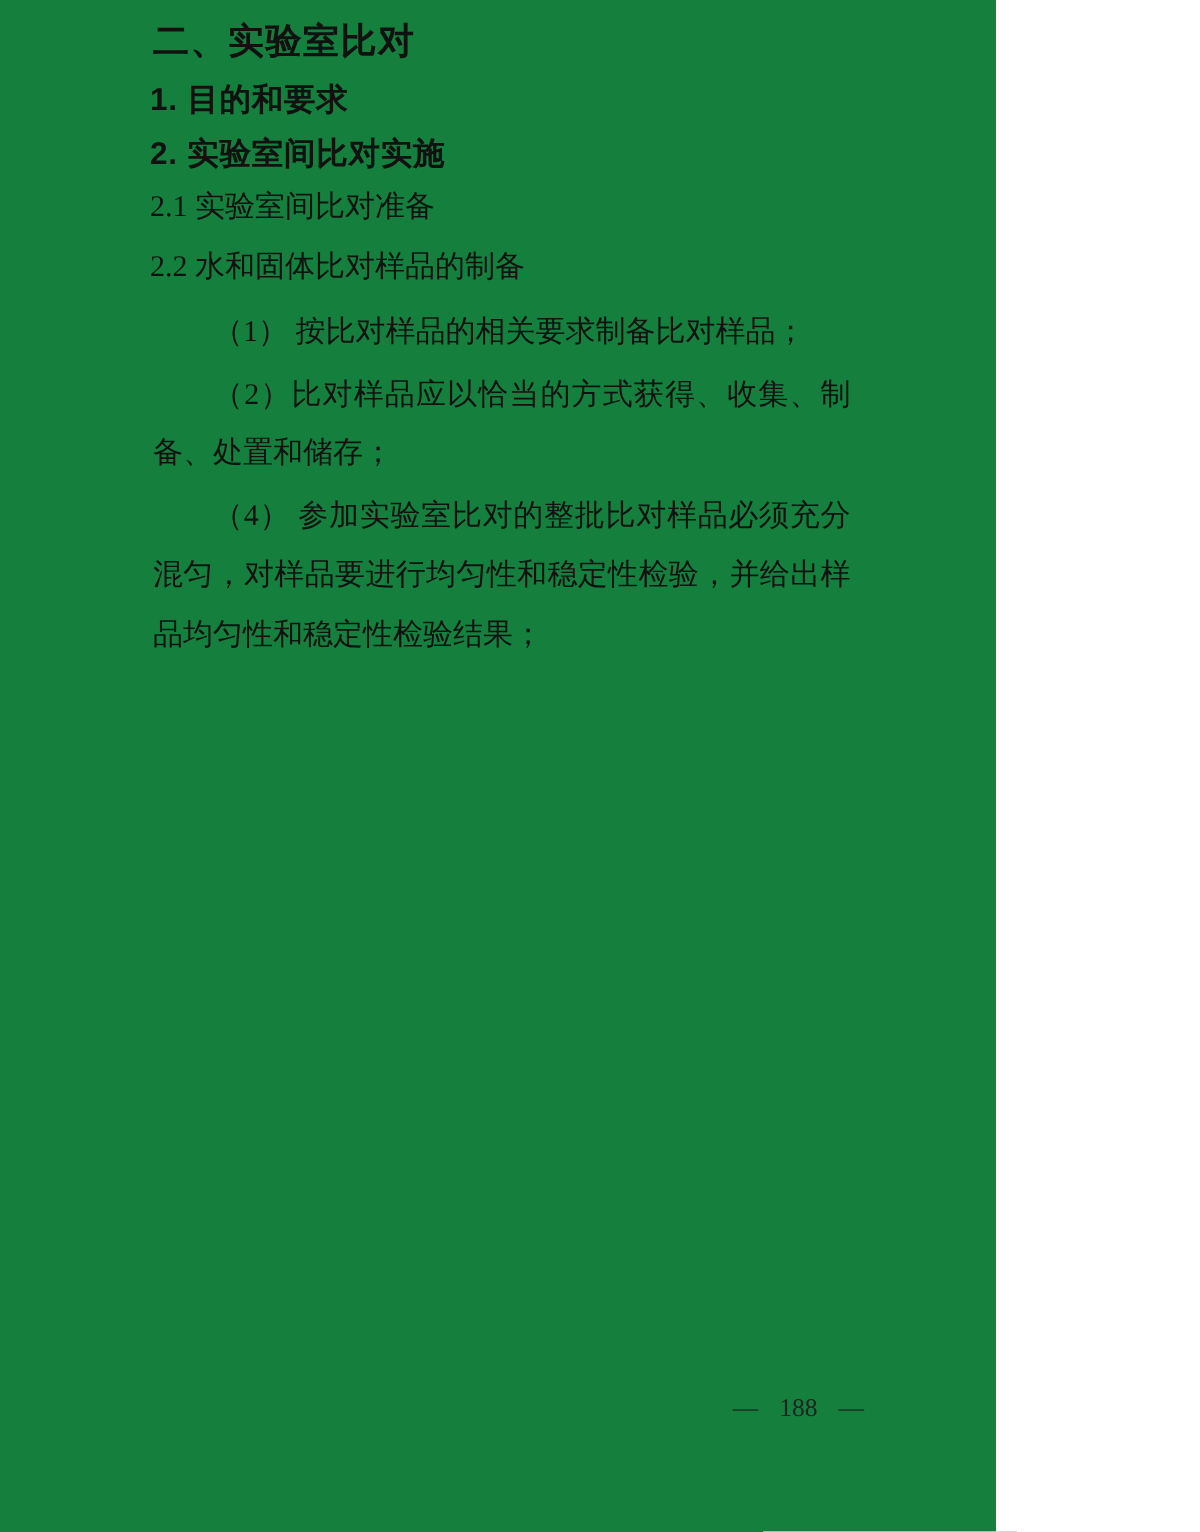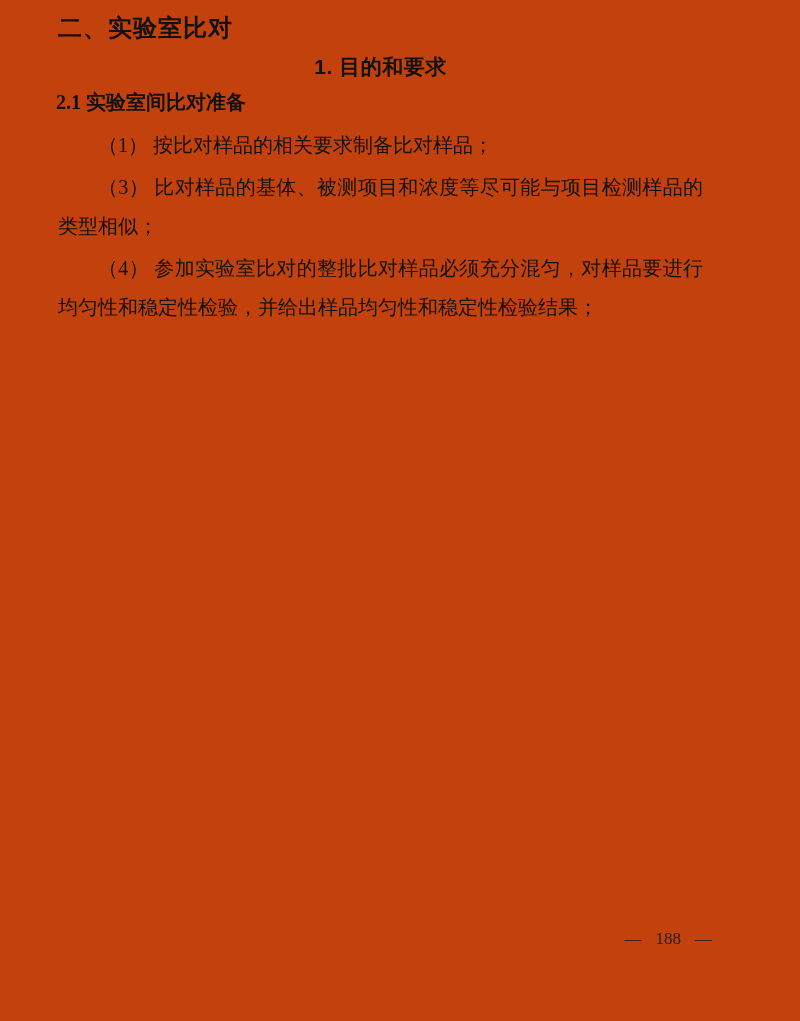--- a/index.html
+++ b/index.html
@@ -2,49 +2,48 @@
 <html><head>
 <meta charset="utf-8">
 <style>
   html, body {
     margin: 0;
     padding: 0;
     background: #ffffff;
   }
   .page {
     position: relative;
-    width: 800px;
+    width: 664px;
     height: 1021px;
     box-sizing: border-box;
-    background: #c2410c;
+    background: #15803d;
     color: #111111;
-    padding: 13px 95px 0 56px;
+    padding: 13px 95px 0 100px;
     font-family: "Liberation Serif", "DejaVu Serif", serif;
     overflow: hidden;
   }
   .doc-title {
     font-family: "Liberation Sans", "DejaVu Sans", sans-serif;
     font-weight: bold;
     font-size: 24px;
     line-height: 30px;
     letter-spacing: 1px;
     margin: 0 0 10px 2px;
   }
   .h2 {
     font-family: "Liberation Sans", "DejaVu Sans", sans-serif;
     font-weight: bold;
     font-size: 21px;
     line-height: 28px;
     letter-spacing: 0.5px;
     margin: 8px 0 5px 0;
-    text-align: center;
   }
   .h3 {
     font-family: "Liberation Serif", "DejaVu Serif", serif;
-    font-weight: bold;
+    font-weight: normal;
     font-size: 20px;
     line-height: 32px;
     margin: 4px 0 8px 0;
   }
   .body-p {
     font-size: 20px;
     line-height: 39px;
     text-align: justify;
     text-indent: 2em;
     margin: 0;
@@ -75,30 +74,32 @@
 </head>
 <body>
 
 <div class="page">
 
   <div class="doc-title">二、实验室比对</div>
 
   <div class="h2">1. 目的和要求</div>
 
 
+  <div class="h2">2. 实验室间比对实施</div>
 
 
   <div class="h3">2.1 实验室间比对准备</div>
 
 
+  <div class="h3">2.2 水和固体比对样品的制备</div>
 
   <p class="list-p">（1） 按比对样品的相关要求制备比对样品；</p>
 
+  <p class="list-p">（2）比对样品应以恰当的方式获得、收集、制备、处置和储存；</p>
 
-  <p class="list-p">（3） 比对样品的基体、被测项目和浓度等尽可能与项目检测样品的类型相似；</p>
 
   <p class="list-p">（4） 参加实验室比对的整批比对样品必须充分混匀，对样品要进行均匀性和稳定性检验，并给出样品均匀性和稳定性检验结果；</p>
 
 
   <div class="footer">
     <span class="dash">—</span>
     <span>188</span>
     <span class="dash">—</span>
   </div>
 

